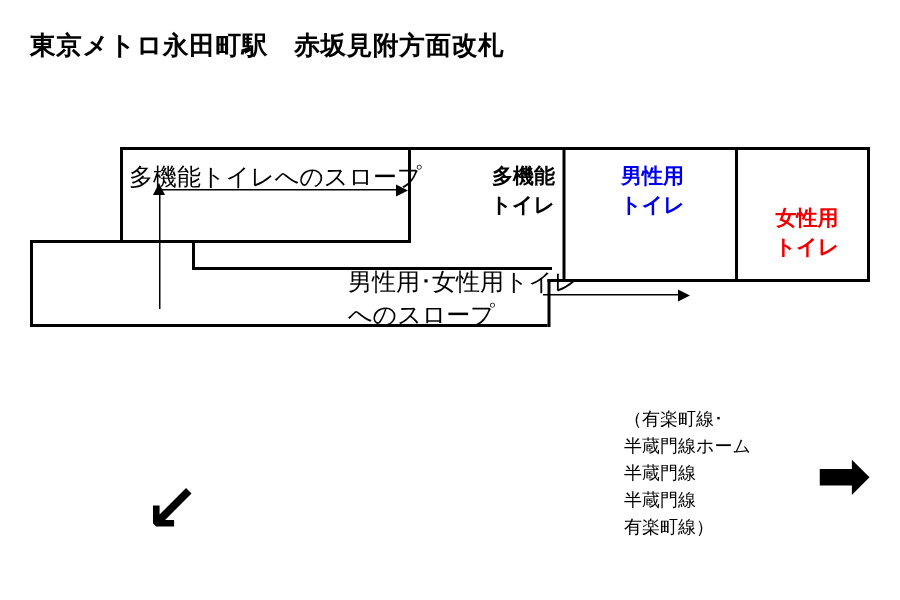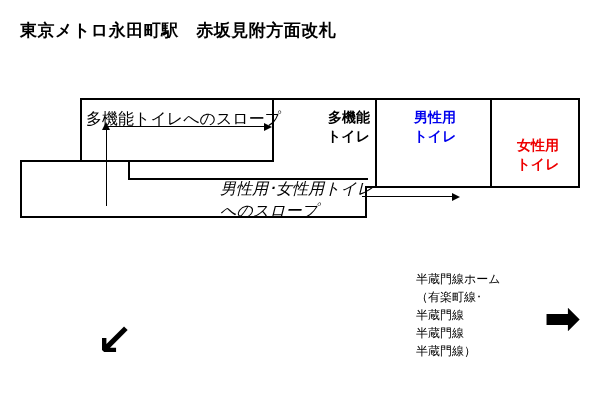--- a/index.html
+++ b/index.html
@@ -169,33 +169,33 @@
     <div class="note" style="left:86px; top:20px;">
       <span>多機能トイレへのスロープ</span>
     </div>
 
     <div class="arrow-line" style="left:106px; top:38px; width:160px; height:1px;"></div>
     <div class="arrow-head right" style="left:264px; top:35px;"></div>
 
     <div class="arrow-line" style="left:106px; top:40px; width:1px; height:78px;"></div>
     <div class="arrow-head up" style="left:102px; top:34px;"></div>
 
-    <div class="note" style="left:220px; top:90px;font-style:italic;">
+    <div class="note" style="left:232px; top:90px;">
       <span class="caption-line">男性用･女性用トイレ</span>
       <span class="caption-line">へのスロープ</span>
     </div>
 
     <div class="arrow-line" style="left:362px; top:108px; width:92px; height:1px;"></div>
     <div class="arrow-head right" style="left:452px; top:105px;"></div>
   </div>
 
   <div class="big-arrow" style="left:96px; top:318px;">↙</div>
 
   <div class="caption" style="left:416px; top:270px;">
+    <span class="caption-line">（有楽町線･</span>
     <span class="caption-line">半蔵門線ホーム</span>
-    <span class="caption-line">（有楽町線･</span>
     <span class="caption-line">半蔵門線</span>
     <span class="caption-line">半蔵門線</span>
-    <span class="caption-line">半蔵門線）</span>
+    <span class="caption-line">有楽町線）</span>
   </div>
   <div class="big-arrow" style="left:544px; top:296px;">➡</div>
 
 </div>
 
 </body></html>

